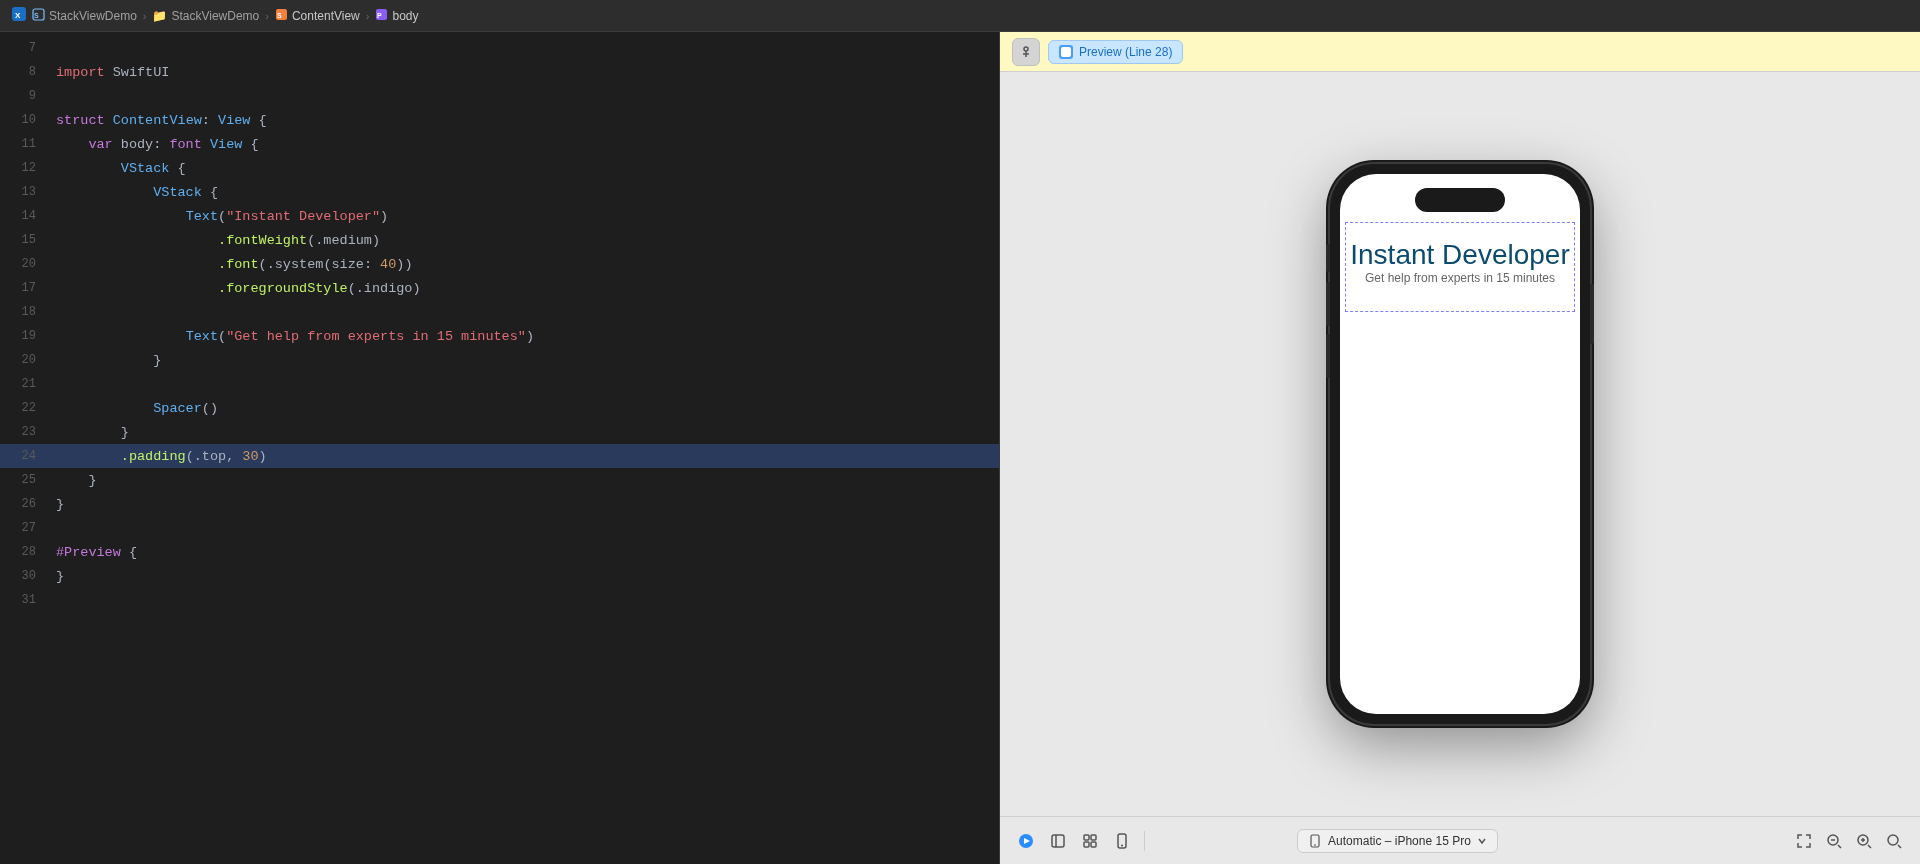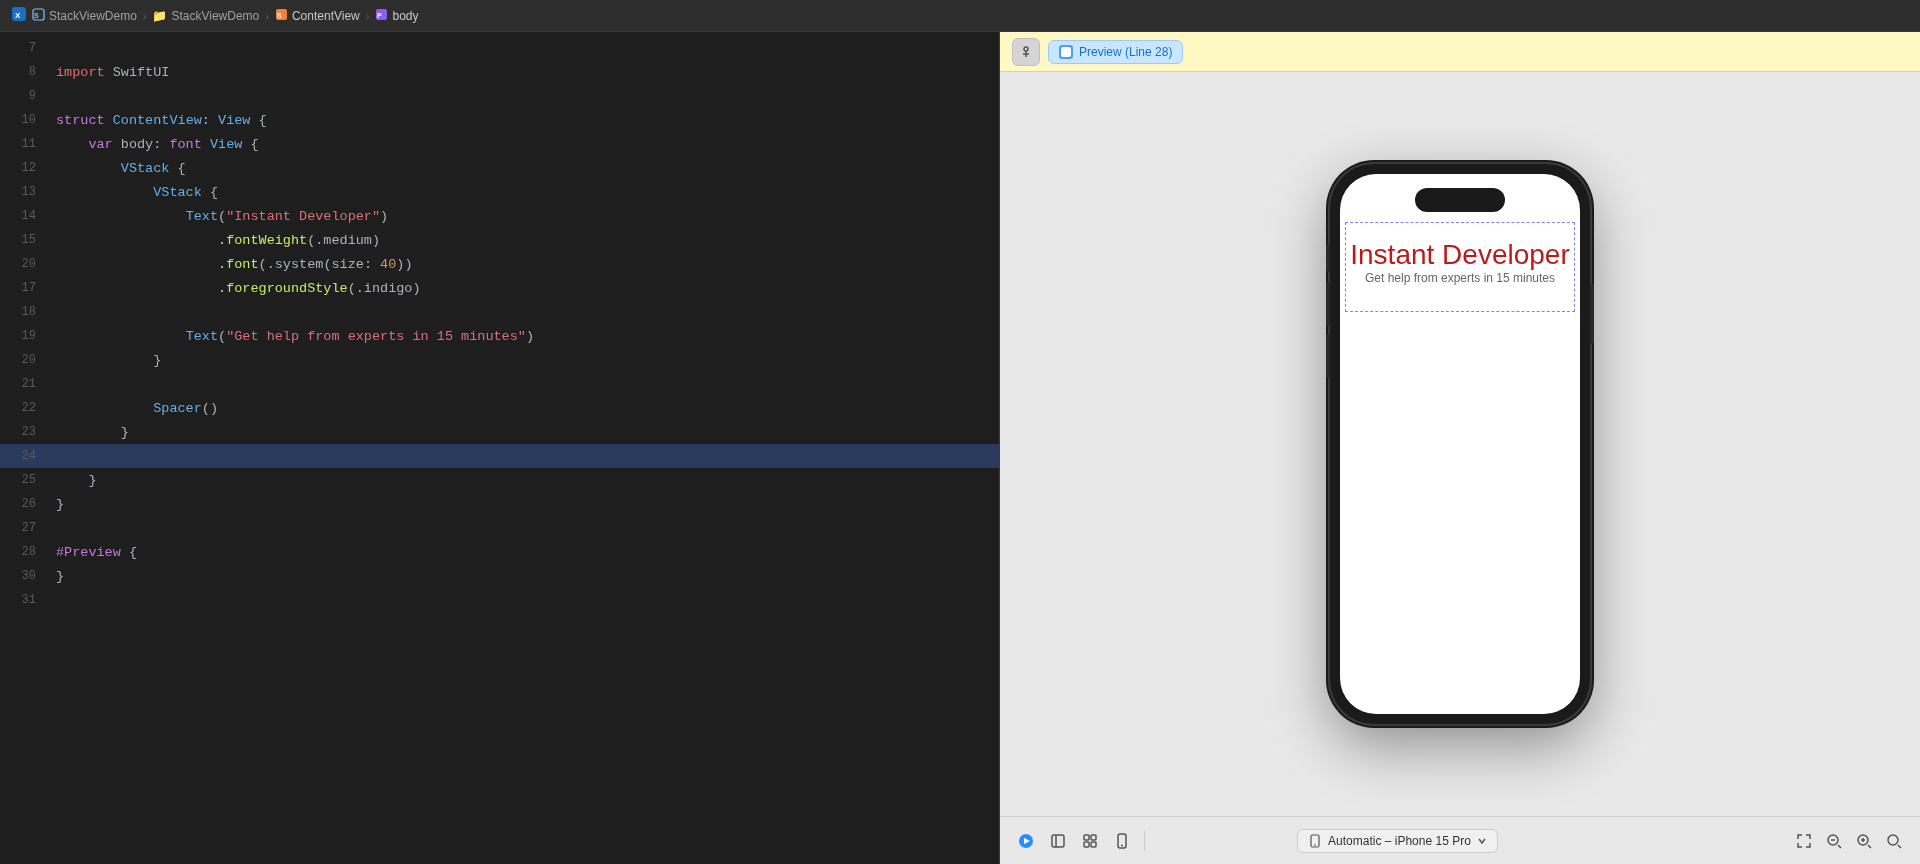--- a/index.html
+++ b/index.html
@@ -215,21 +215,21 @@
       position: absolute;
       top: 48px;
       left: 5px;
       right: 5px;
       height: 90px;
     }
 
     .app-title {
       font-size: 28px;
       font-weight: 500;
-      color: #b91c1c;
+      color: #0c4a6e;
       text-align: right;
       margin-top: 10px;
     }
 
     .app-subtitle {
       font-size: 12px;
       color: #666;
       text-align: right;
       margin-top: 0;
     }
@@ -414,20 +414,21 @@
         <div class="code-line">
           <span class="line-number">22</span>
           <span class="line-content"><span class="plain">            </span><span class="kw-blue">Spacer</span><span class="plain">()</span></span>
         </div>
         <div class="code-line">
           <span class="line-number">23</span>
           <span class="line-content"><span class="plain">        }</span></span>
         </div>
         <div class="code-line highlighted">
           <span class="line-number">24</span>
+          <span class="line-content"><span class="plain">        </span><span class="dot-method">.padding</span><span class="plain">(</span><span class="plain">.top</span><span class="plain">, </span><span class="num">30</span><span class="plain">)</span></span>
         </div>
         <div class="code-line">
           <span class="line-number">25</span>
           <span class="line-content"><span class="plain">    }</span></span>
         </div>
         <div class="code-line">
           <span class="line-number">26</span>
           <span class="line-content"><span class="plain">}</span></span>
         </div>
         <div class="code-line">

